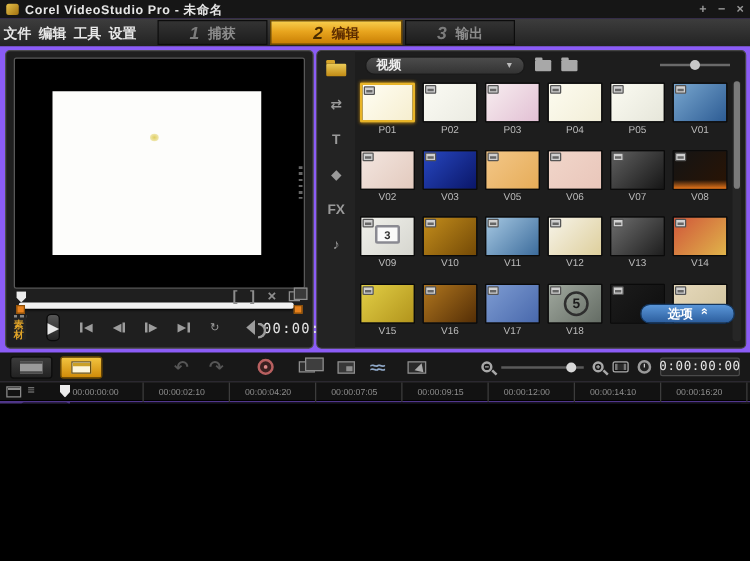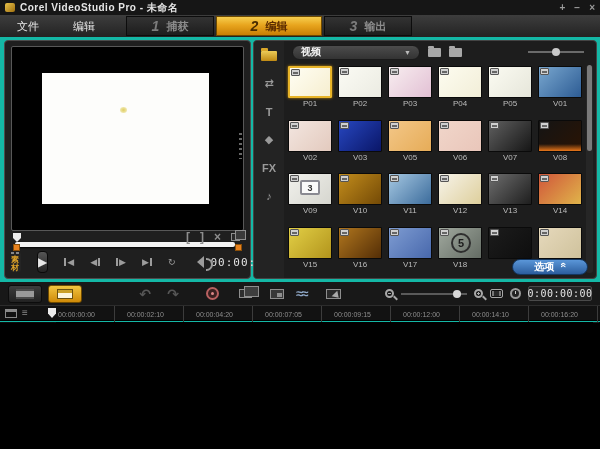--- a/index.html
+++ b/index.html
@@ -1,33 +1,33 @@
 <!DOCTYPE html>
 <html><head>
 <meta charset="utf-8">
 <style>
   * { margin:0; padding:0; box-sizing:border-box; }
   html,body { background:#000; }
   body { font-family:"Liberation Sans","DejaVu Sans",sans-serif; }
-  #app { position:relative; width:600px; height:323px; background:#14b8a6; overflow:hidden;
+  #app { position:relative; width:600px; height:323px; background:#8b5cf6; overflow:hidden;
          color:#ccc; font-size:11px; }
 
   
   .titlebar { position:absolute; left:0; top:0; width:600px; height:15px; background:#161616;
               display:flex; align-items:center; padding:0 5px; }
   .app-logo { width:10px; height:9px; background:linear-gradient(135deg,#e8c24a,#a07010);
               border-radius:2px; margin-right:5px; }
   .title-text { font-size:10px; font-weight:bold; color:#e6e6e6; letter-spacing:.5px; }
   .win-controls { margin-left:auto; display:flex; gap:9px; align-items:center; }
   .win-btn { color:#9a9a9a; font-size:10px; font-weight:bold; line-height:10px; cursor:default; }
 
   
   .menubar { position:absolute; left:0; top:15px; width:600px; height:22px;
              background:linear-gradient(#3d3d3d,#232323); display:flex; align-items:center; }
-  .menu-item { color:#e8e8e8; font-size:11px; font-weight:normal; padding:0 17px; }
+  .menu-item { color:#e8e8e8; font-size:11px; font-weight:bold; padding:0 3px; }
   .steps { position:absolute; left:126px; top:1px; height:20px; display:flex; gap:2px; }
   .step-tab { width:88px; height:20px; display:flex; align-items:center; justify-content:center;
               gap:7px; background:linear-gradient(#333,#1d1d1d); border:1px solid #0c0c0c; }
   .step-tab .num { font-size:14px; font-style:italic; font-weight:bold; color:#7c7c7c; }
   .step-tab .lbl { font-size:11px; font-weight:bold; color:#8c8c8c; }
   .step-tab.active { width:106px; background:linear-gradient(#f7ce4e,#e8a51e 45%,#c97f04);
                      border:1px solid #6e4a00; }
   .step-tab.active .num { color:#4a2c00; }
   .step-tab.active .lbl { color:#5c2c00; }
 
@@ -122,21 +122,21 @@
                 display:flex; align-items:center; justify-content:center; }
   .ov-count { position:absolute; left:12px; top:5px; width:20px; height:20px; border:2px solid #2e2e2e;
               border-radius:50%; color:#1c1c1c; font-size:11px; font-weight:bold;
               display:flex; align-items:center; justify-content:center; }
   .fire { position:absolute; left:0; bottom:0; width:100%; height:7px;
           background:linear-gradient(#00000000,#e8761a); }
   .lib-scroll { position:absolute; right:3px; top:24px; width:7px; height:208px; background:#262626;
                 border-radius:3px; }
   .lib-scroll .thumb-bar { position:absolute; left:1px; top:0; width:5px; height:86px; background:#7a7a7a;
                 border-radius:3px; }
-  .options-btn { position:absolute; right:8px; bottom:3px; width:76px; height:16px;
+  .options-btn { position:absolute; right:8px; bottom:19px; width:76px; height:16px;
                  background:linear-gradient(#5a96d8,#2c5e9e); border:1px solid #14365e;
                  border-radius:8px; display:flex; align-items:flex-start; justify-content:center; gap:6px; }
   .options-btn .txt { font-size:10px; font-weight:bold; color:#fff; }
   .options-btn .chev { display:inline-block; transform:rotate(90deg); font-size:10px; color:#fff;
                        font-weight:bold; line-height:10px; }
 
   
   .tl-toolbar { position:absolute; left:0; top:282px; width:600px; height:23px; background:#181818;
                 display:flex; align-items:center; padding:0 8px; gap:6px; }
   .view-btn { width:34px; height:18px; display:flex; align-items:center; justify-content:center;

